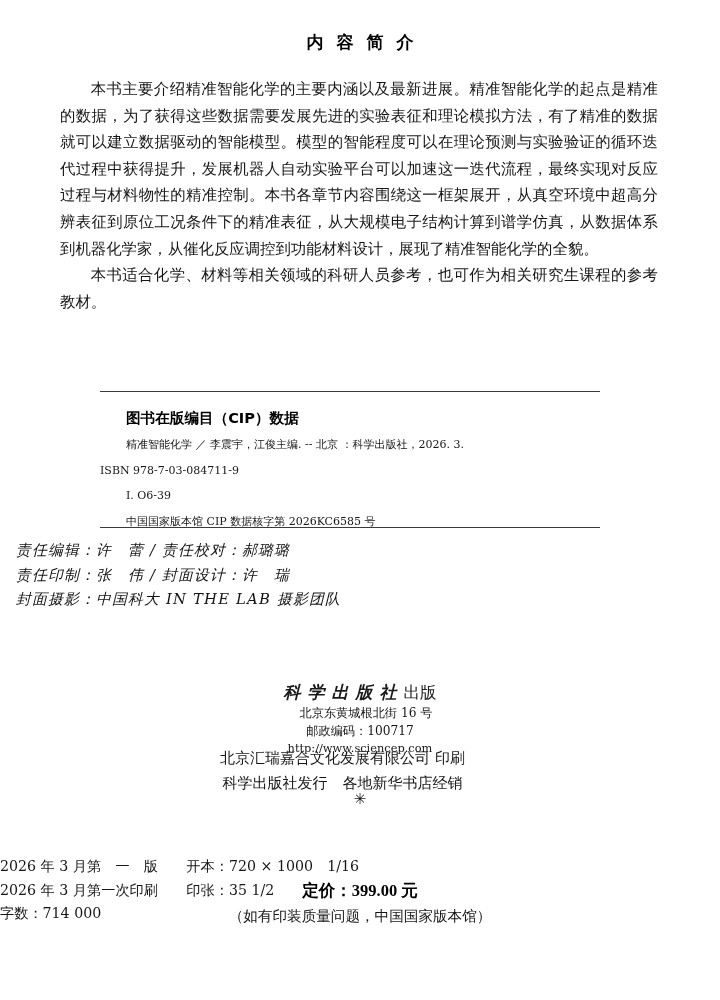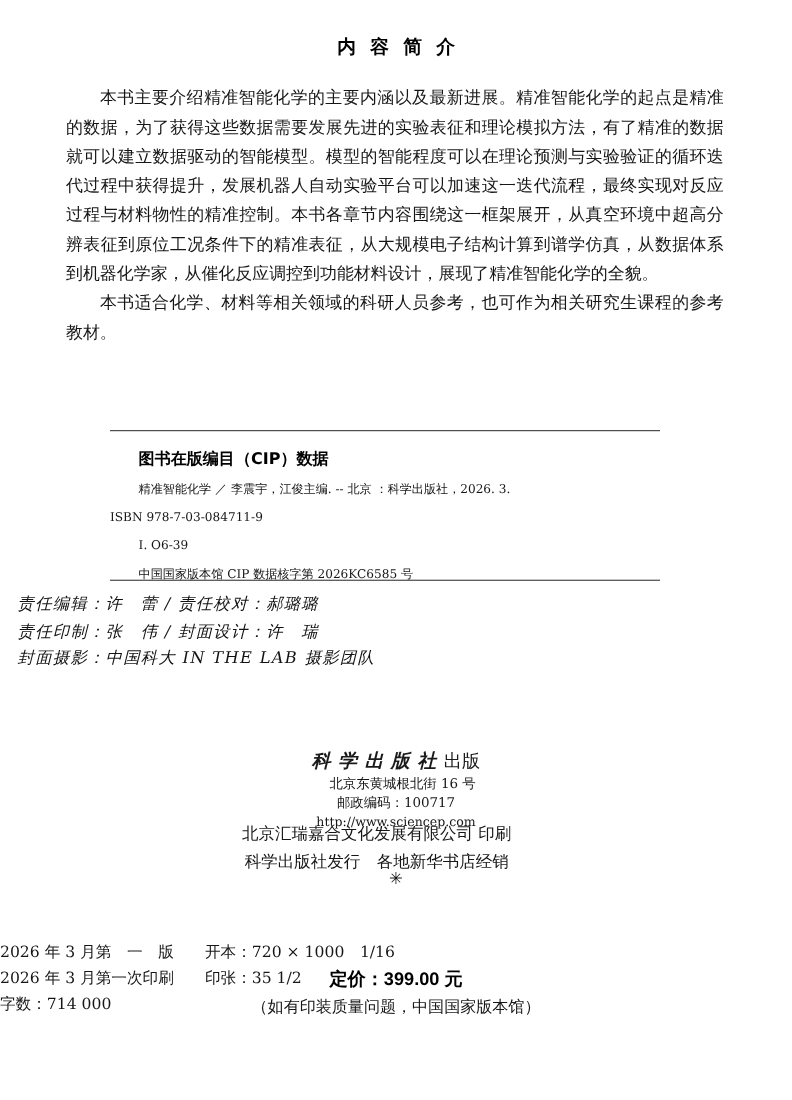--- a/index.html
+++ b/index.html
@@ -200,21 +200,21 @@
 
   
   .price-block {
     position: absolute;
     top: 878px;
     left: 0;
     width: 720px;
     text-align: center;
   }
   .price {
-    font-family: Liberation Sans, sans-serif;
+    font-family: Liberation Serif, serif;
     font-weight: bold;
     font-size: 16.5px;
     line-height: 25px;
     color: #000;
   }
   .notice {
     font-size: 14.6px;
     line-height: 26px;
     color: #161616;
   }

